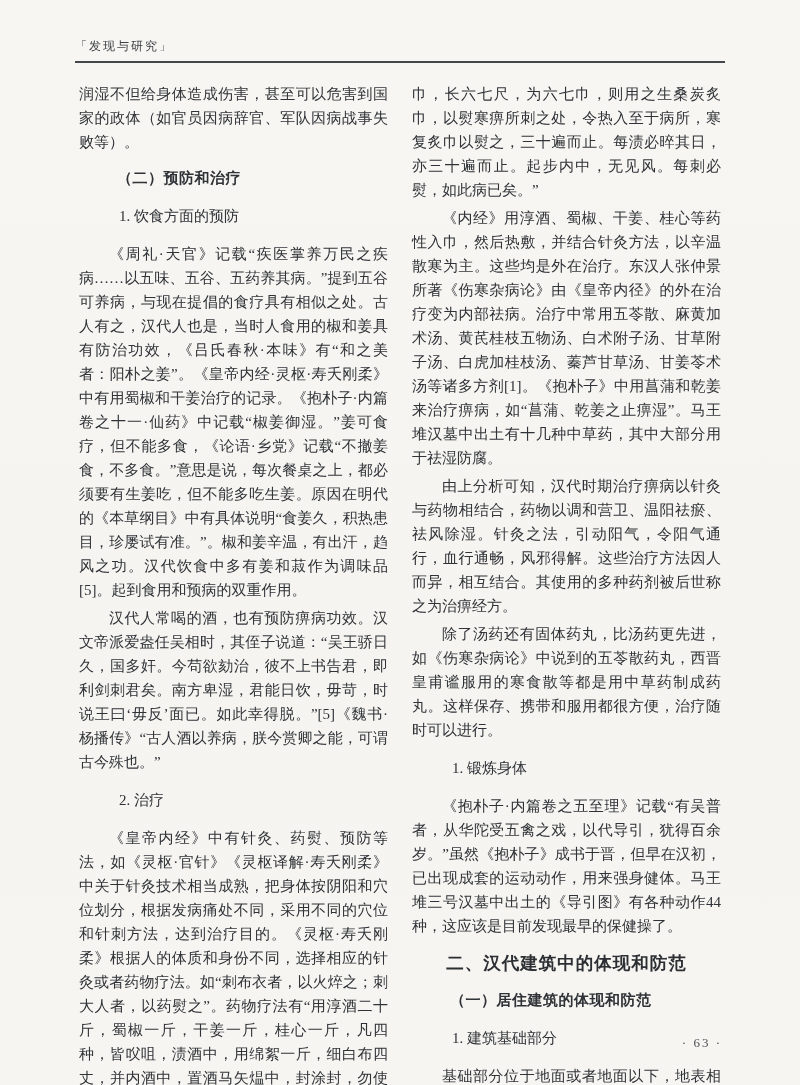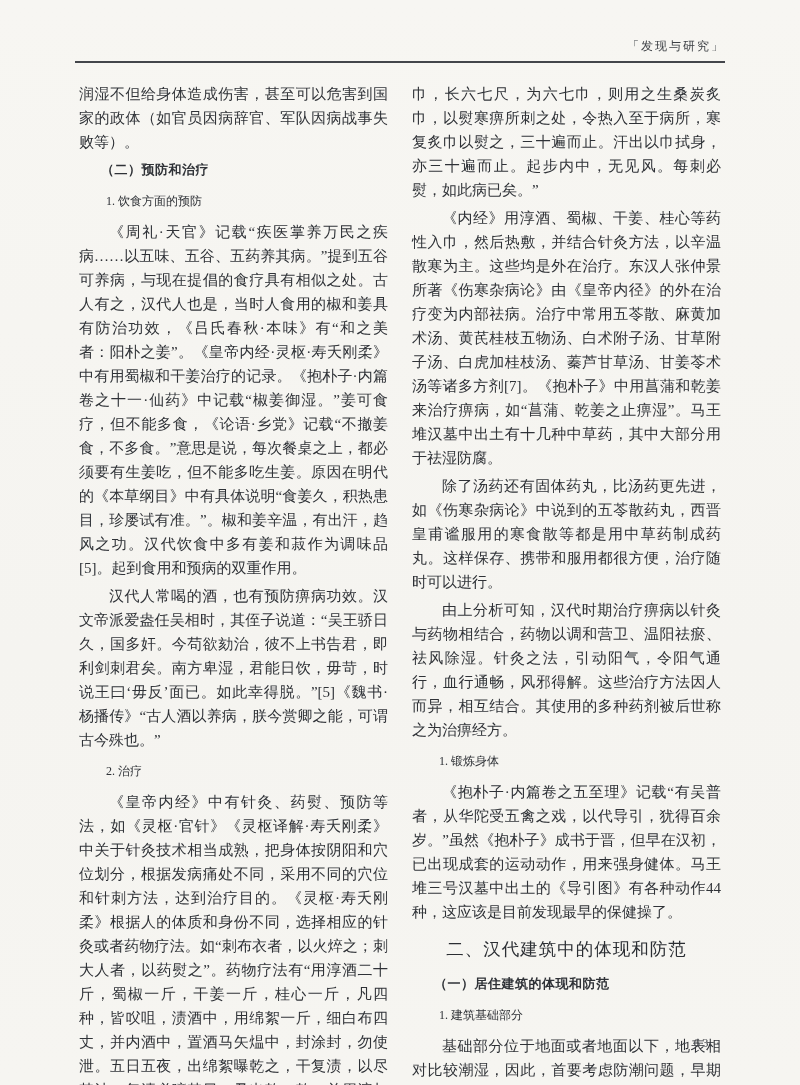--- a/index.html
+++ b/index.html
@@ -16,21 +16,20 @@
     color: #2f3237;
   }
   .page {
     position: absolute;
     inset: 0;
     background: linear-gradient(180deg, #f7f6f2 0%, #f5f4f0 60%, #f6f5f1 100%);
     box-sizing: border-box;
     padding: 38px 75px 0 75px;
   }
   .header {
-    text-align: right;
     font-size: 12px;
     letter-spacing: 2px;
     color: #3d4045;
     padding-bottom: 6px;
     font-family: "Liberation Serif", "DejaVu Serif", serif;
   }
   .rule {
     height: 2px;
     background: #43464b;
     margin-bottom: 15px;
@@ -47,40 +46,40 @@
     margin: 4px;
     font-size: 15px;
     line-height: 24px;
     text-align: justify;
     text-justify: inter-ideograph;
     word-break: break-all;
   }
   .indent { text-indent: 2em; }
   .no-indent { text-indent: 0; }
   .h-bold {
-    margin: 0;
-    font-size: 13px;
+    margin: 12px;
+    font-size: 15px;
     line-height: 24px;
     font-weight: bold;
     text-indent: 2em;
     font-family: "Liberation Sans", "DejaVu Sans", sans-serif;
     letter-spacing: 0.5px;
   }
   .h-plain {
-    margin: 7px;
-    font-size: 12px;
+    margin: 14px;
+    font-size: 15px;
     line-height: 24px;
     text-indent: 2em;
     font-family: Liberation Serif, serif;
   }
   .h-section {
     margin: 12px 0 10px 0;
     font-size: 17.5px;
     line-height: 26px;
-    font-weight: normal;
+    font-weight: bold;
     text-align: center;
     text-indent: 0;
     font-family: "Liberation Sans", "DejaVu Sans", sans-serif;
     letter-spacing: 1px;
     color: #2b2e33;
   }
   .footer {
     position: absolute;
     right: 78px;
     top: 1035px;
@@ -106,24 +105,24 @@
       <p class="body no-indent">润湿不但给身体造成伤害，甚至可以危害到国家的政体（如官员因病辞官、军队因病战事失败等）。</p>
       <p class="h-bold">（二）预防和治疗</p>
       <p class="h-plain">1. 饮食方面的预防</p>
       <p class="body indent">《周礼·天官》记载“疾医掌养万民之疾病……以五味、五谷、五药养其病。”提到五谷可养病，与现在提倡的食疗具有相似之处。古人有之，汉代人也是，当时人食用的椒和姜具有防治功效，《吕氏春秋·本味》有“和之美者：阳朴之姜”。《皇帝内经·灵枢·寿夭刚柔》中有用蜀椒和干姜治疗的记录。《抱朴子·内篇卷之十一·仙药》中记载“椒姜御湿。”姜可食疗，但不能多食，《论语·乡党》记载“不撤姜食，不多食。”意思是说，每次餐桌之上，都必须要有生姜吃，但不能多吃生姜。原因在明代的《本草纲目》中有具体说明“食姜久，积热患目，珍屡试有准。”。椒和姜辛温，有出汗，趋风之功。汉代饮食中多有姜和菽作为调味品[5]。起到食用和预病的双重作用。</p>
       <p class="body indent">汉代人常喝的酒，也有预防痹病功效。汉文帝派爱盎任吴相时，其侄子说道：“吴王骄日久，国多奸。今苟欲劾治，彼不上书告君，即利剑刺君矣。南方卑湿，君能日饮，毋苛，时说王曰‘毋反’面已。如此幸得脱。”[5]《魏书·杨播传》“古人酒以养病，朕今赏卿之能，可谓古今殊也。”</p>
       <p class="h-plain">2. 治疗</p>
       <p class="body indent">《皇帝内经》中有针灸、药熨、预防等法，如《灵枢·官针》《灵枢译解·寿夭刚柔》中关于针灸技术相当成熟，把身体按阴阳和穴位划分，根据发病痛处不同，采用不同的穴位和针刺方法，达到治疗目的。《灵枢·寿夭刚柔》根据人的体质和身份不同，选择相应的针灸或者药物疗法。如“刺布衣者，以火焠之；刺大人者，以药熨之”。药物疗法有“用淳酒二十斤，蜀椒一斤，干姜一斤，桂心一斤，凡四种，皆㕮咀，渍酒中，用绵絮一斤，细白布四丈，并内酒中，置酒马矢煴中，封涂封，勿使泄。五日五夜，出绵絮曝乾之，干复渍，以尽其汁。每渍必晬其日，乃出乾。乾，并用滓与绵絮，复布为复</p>
     </div>
 
     <div class="col">
-      <p class="body no-indent">巾，长六七尺，为六七巾，则用之生桑炭炙巾，以熨寒痹所刺之处，令热入至于病所，寒复炙巾以熨之，三十遍而止。汗出以巾拭身，亦三十遍而止。起步内中，无见风。每刺必熨，如此病已矣。”</p>
-      <p class="body indent">《内经》用淳酒、蜀椒、干姜、桂心等药性入巾，然后热敷，并结合针灸方法，以辛温散寒为主。这些均是外在治疗。东汉人张仲景所著《伤寒杂病论》由《皇帝内径》的外在治疗变为内部祛病。治疗中常用五苓散、麻黄加术汤、黄芪桂枝五物汤、白术附子汤、甘草附子汤、白虎加桂枝汤、蓁芦甘草汤、甘姜苓术汤等诸多方剂[7]。《抱朴子》中用菖蒲和乾姜来治疗痹病，如“菖蒲、乾姜之止痹湿”。马王堆汉墓中出土有十几种中草药，其中大部分用于祛湿防腐。</p>
+      <p class="body no-indent">巾，长六七尺，为六七巾，则用之生桑炭炙巾，以熨寒痹所刺之处，令热入至于病所，寒复炙巾以熨之，三十遍而止。每渍必晬其日，亦三十遍而止。起步内中，无见风。每刺必熨，如此病已矣。”</p>
+      <p class="body indent">《内经》用淳酒、蜀椒、干姜、桂心等药性入巾，然后热敷，并结合针灸方法，以辛温散寒为主。这些均是外在治疗。东汉人张仲景所著《伤寒杂病论》由《皇帝内径》的外在治疗变为内部祛病。治疗中常用五苓散、麻黄加术汤、黄芪桂枝五物汤、白术附子汤、甘草附子汤、白虎加桂枝汤、蓁芦甘草汤、甘姜苓术汤等诸多方剂[1]。《抱朴子》中用菖蒲和乾姜来治疗痹病，如“菖蒲、乾姜之止痹湿”。马王堆汉墓中出土有十几种中草药，其中大部分用于祛湿防腐。</p>
+      <p class="body indent">由上分析可知，汉代时期治疗痹病以针灸与药物相结合，药物以调和营卫、温阳祛瘀、祛风除湿。针灸之法，引动阳气，令阳气通行，血行通畅，风邪得解。这些治疗方法因人而异，相互结合。其使用的多种药剂被后世称之为治痹经方。</p>
       <p class="body indent">除了汤药还有固体药丸，比汤药更先进，如《伤寒杂病论》中说到的五苓散药丸，西晋皇甫谧服用的寒食散等都是用中草药制成药丸。这样保存、携带和服用都很方便，治疗随时可以进行。</p>
-      <p class="body indent">由上分析可知，汉代时期治疗痹病以针灸与药物相结合，药物以调和营卫、温阳祛瘀、祛风除湿。针灸之法，引动阳气，令阳气通行，血行通畅，风邪得解。这些治疗方法因人而异，相互结合。其使用的多种药剂被后世称之为治痹经方。</p>
       <p class="h-plain">1. 锻炼身体</p>
       <p class="body indent">《抱朴子·内篇卷之五至理》记载“有吴普者，从华陀受五禽之戏，以代导引，犹得百余岁。”虽然《抱朴子》成书于晋，但早在汉初，已出现成套的运动动作，用来强身健体。马王堆三号汉墓中出土的《导引图》有各种动作44种，这应该是目前发现最早的保健操了。</p>
       <p class="h-section">二、汉代建筑中的体现和防范</p>
       <p class="h-bold">（一）居住建筑的体现和防范</p>
       <p class="h-plain">1. 建筑基础部分</p>
       <p class="body indent">基础部分位于地面或者地面以下，地表相对比较潮湿，因此，首要考虑防潮问题，早期房子有涂白灰、红烧土[8]以及杆阑式建筑，商周时墙基铺碎瓦、夯筑，西周的周原宫室地面采用了三合土[9]，使地面变硬光洁等均有防水阻潮功能。这些方法汉代有继承和发展，考古发现福建省西汉初期，闽越王都城的城墙基础为纯砂层夹杂渣、陶片[10]。汉代长安宫殿地面，不但夯筑，位于夯筑地面再抹一层细</p>
     </div>
 
   </div>
 

